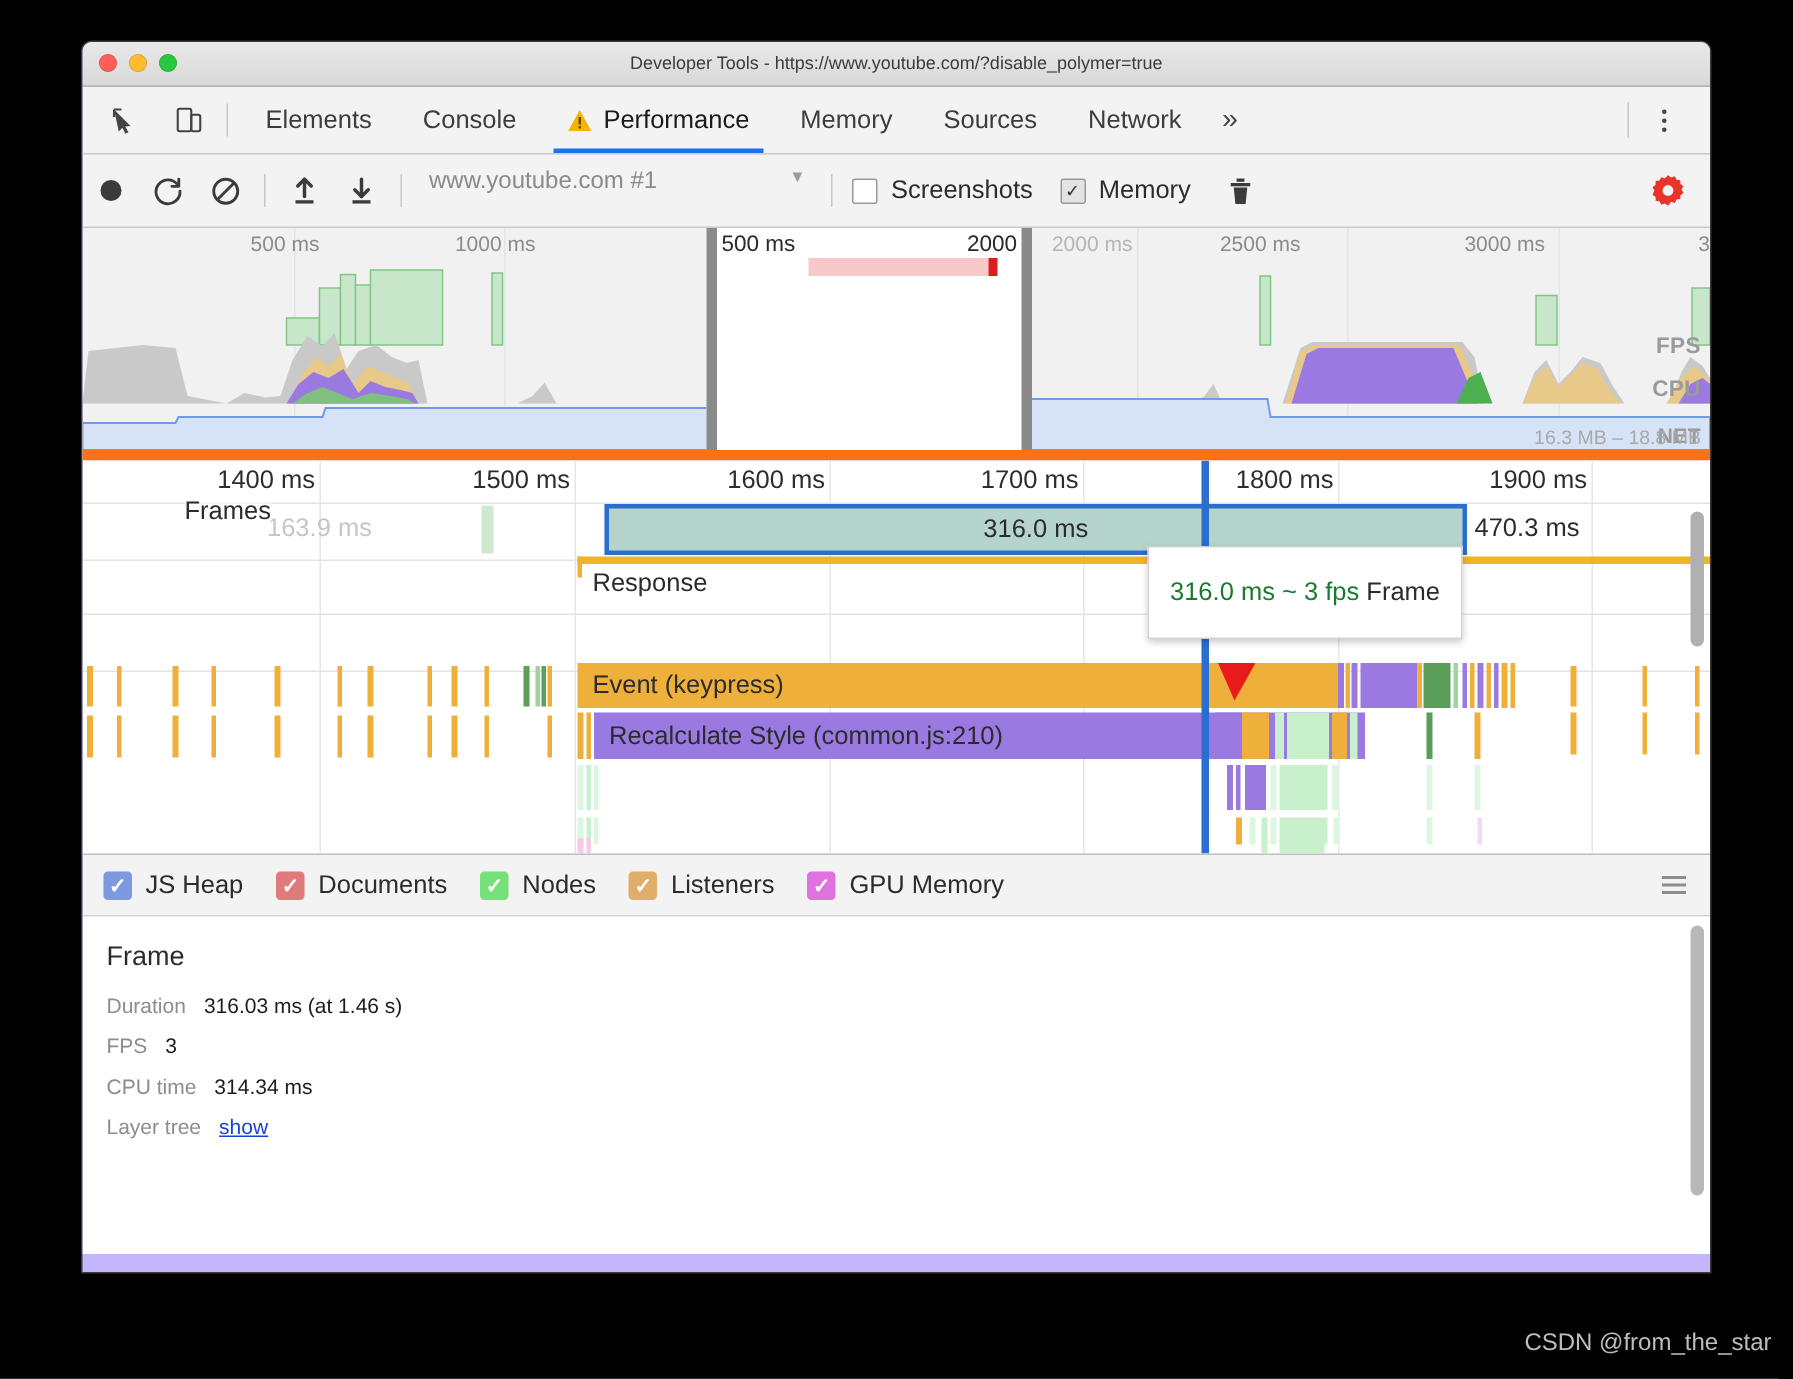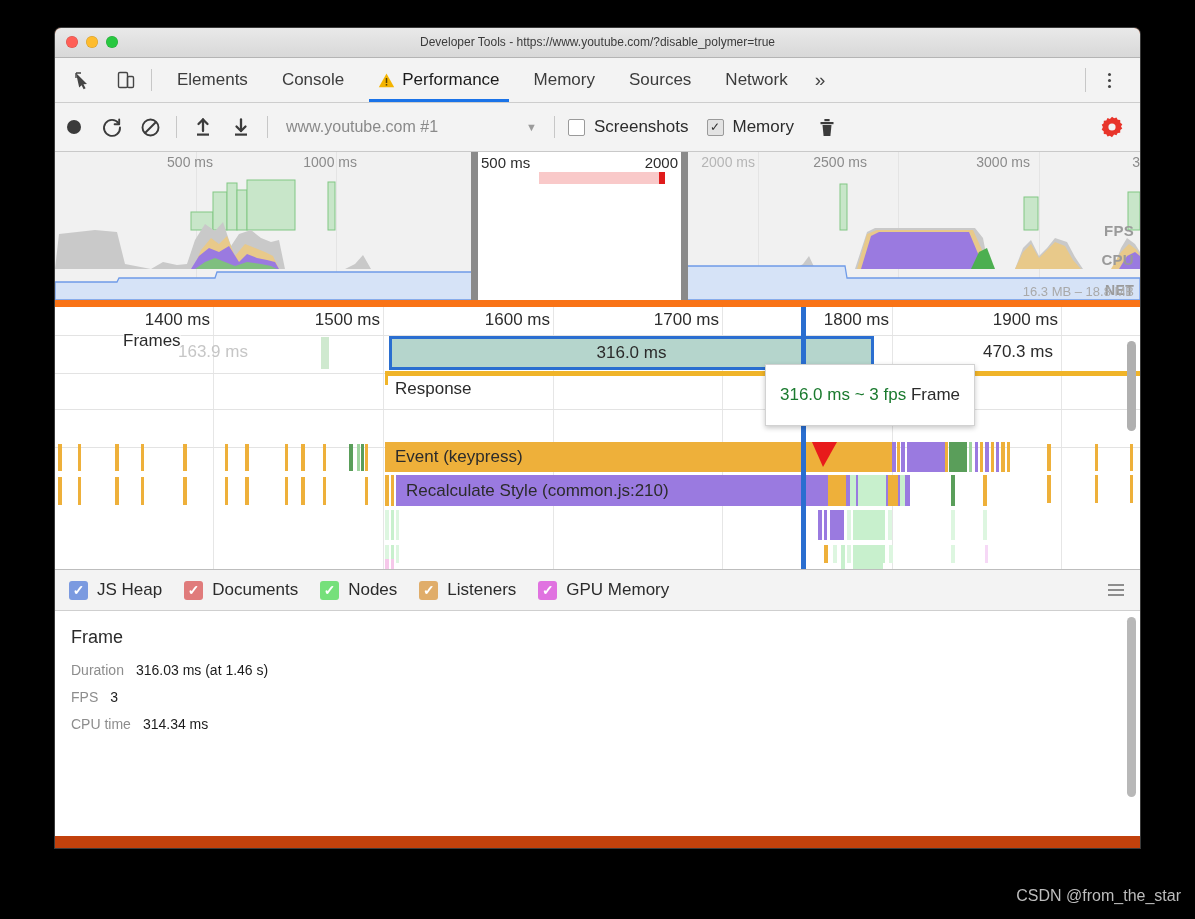--- a/index.html
+++ b/index.html
@@ -1,19 +1,19 @@
 <!DOCTYPE html>
 <html><head>
 <meta charset="utf-8">
 <style>
   html,body{margin:0;padding:0;background:#000;}
   body{width:1195px;height:919px;font-family:"Liberation Sans",sans-serif;overflow:hidden;}
 
   
-  #window{position:absolute;left:55px;top:28px;width:1085px;height:820px;background:#c2410c;
+  #window{position:absolute;left:55px;top:28px;width:1085px;height:820px;background:#c4b5fd;
           border-radius:6px 6px 0 0;overflow:hidden;box-shadow:0 0 0 1px #3a3a3a;}
 
   
   #titlebar{height:29px;background:linear-gradient(#e9e9e9,#d8d8d8);border-bottom:1px solid #b4b4b4;
             position:relative;}
   #titlebar .title{position:absolute;left:0;right:0;top:0;line-height:29px;text-align:center;
             font-size:12px;color:#3b3b3b;}
   .lights{position:absolute;left:11px;top:8px;display:flex;gap:8px;}
   .light{width:12px;height:12px;border-radius:50%;}
   .l-red{background:#ff5f57;box-shadow:inset 0 0 0 .5px rgba(0,0,0,.18);}
@@ -36,21 +36,21 @@
   .tb-right{margin-left:auto;display:flex;align-items:center;height:100%;}
   .vsep{width:1px;height:24px;background:#c7c7c7;margin:0 6px;}
   .kebab{width:34px;display:flex;flex-direction:column;align-items:center;justify-content:center;gap:3px;
          cursor:pointer;margin-right:14px;}
   .kebab i{width:3px;height:3px;background:#444;border-radius:50%;display:block;}
 
   
   #toolbar{height:48px;background:#f3f3f3;border-bottom:1px solid #c9c9c9;display:flex;align-items:center;}
   .tl-btn{width:38px;height:34px;display:flex;align-items:center;justify-content:center;cursor:pointer;}
   .tl-sep{width:1px;height:22px;background:#c7c7c7;margin:0 7px;}
-  #urlbox{display:flex;align-items:center;flex:0 0 auto;width:268px;height:30px;margin-left:4px;}
+  #urlbox{display:flex;align-items:flex-start;flex:0 0 auto;width:268px;height:30px;margin-left:4px;}
   #urlbox .u-text{font-size:16px;color:#8a8a8a;padding-left:7px;flex:1;}
   #urlbox .u-caret{color:#9b9b9b;font-size:11px;padding:0 10px;}
   .chk{display:flex;align-items:center;margin-left:6px;cursor:pointer;}
   .chk .box{width:15px;height:15px;border:1px solid #9a9a9a;border-radius:2px;background:#fff;
             display:flex;align-items:center;justify-content:center;}
   .chk .box.on{background:#e3e3e3;}
   .chk .box .tick{font-size:12px;color:#333;line-height:1;margin-top:-1px;}
   .chk .lbl{font-size:17px;color:#2c2c2c;margin-left:9px;}
   .gear{margin-left:auto;margin-right:16px;cursor:pointer;display:flex;}
 
@@ -353,21 +353,21 @@
     </div>
 
     <div class="row-div" style="top:28px"></div>
     <div class="row-div" style="top:66px"></div>
     <div class="row-div" style="top:102px"></div>
     <div class="row-div" style="top:140px"></div>
 
     <div class="ghost" style="left:123px;top:35px">163.9 ms</div>
     <div class="track-name" style="left:68px;top:24px;background:rgba(255,255,255,.55)">Frames</div>
     <div class="vbar" style="left:266px;top:30px;width:8px;height:32px;background:#cfe9cf"></div>
-    <div class="frame-bar" style="left:334px;top:29px;width:485px;height:34px">
+    <div class="frame-bar" style="left:348px;top:29px;width:575px;height:34px">
       <span>316.0 ms</span>
     </div>
     <div class="frame-num" style="left:928px;top:35px">470.3 ms</div>
 
     <div class="resp-bar" style="left:330px;top:64px;width:755px"></div>
     <div class="resp-tick" style="left:330px;top:64px;height:14px"></div>
 
     <div class="resp-label" style="left:340px;top:72px">Response</div>
 
     <svg width="1085" height="262" style="position:absolute;left:0;top:0">
@@ -542,18 +542,22 @@
       <span class="sval">316.03 ms (at 1.46 s)</span>
     </div>
     <div class="srow">
       <span class="skey">FPS</span>
       <span class="sval">3</span>
     </div>
     <div class="srow">
       <span class="skey">CPU time</span>
       <span class="sval">314.34 ms</span>
     </div>
+    <div class="srow">
+      <span class="skey">Layer tree</span>
+      <span class="slink">show</span>
+    </div>
     <div class="scroll-sum"></div>
   </div>
 
 </div>
 
 <div id="watermark">CSDN @from_the_star</div>
 
 </body></html>

